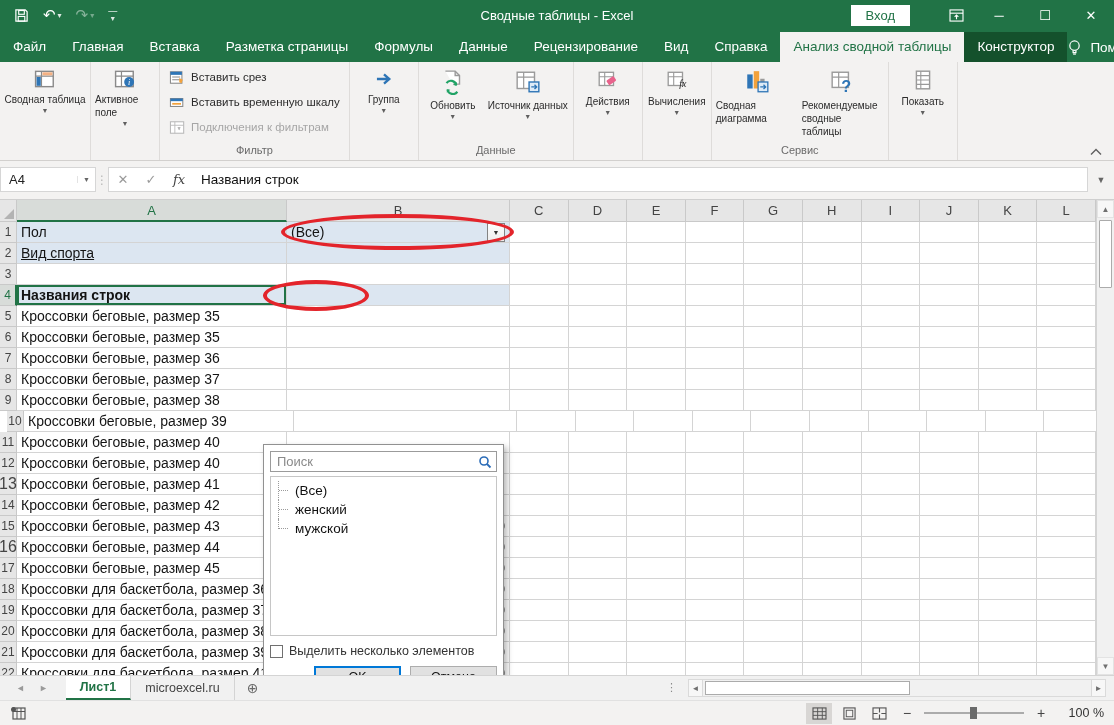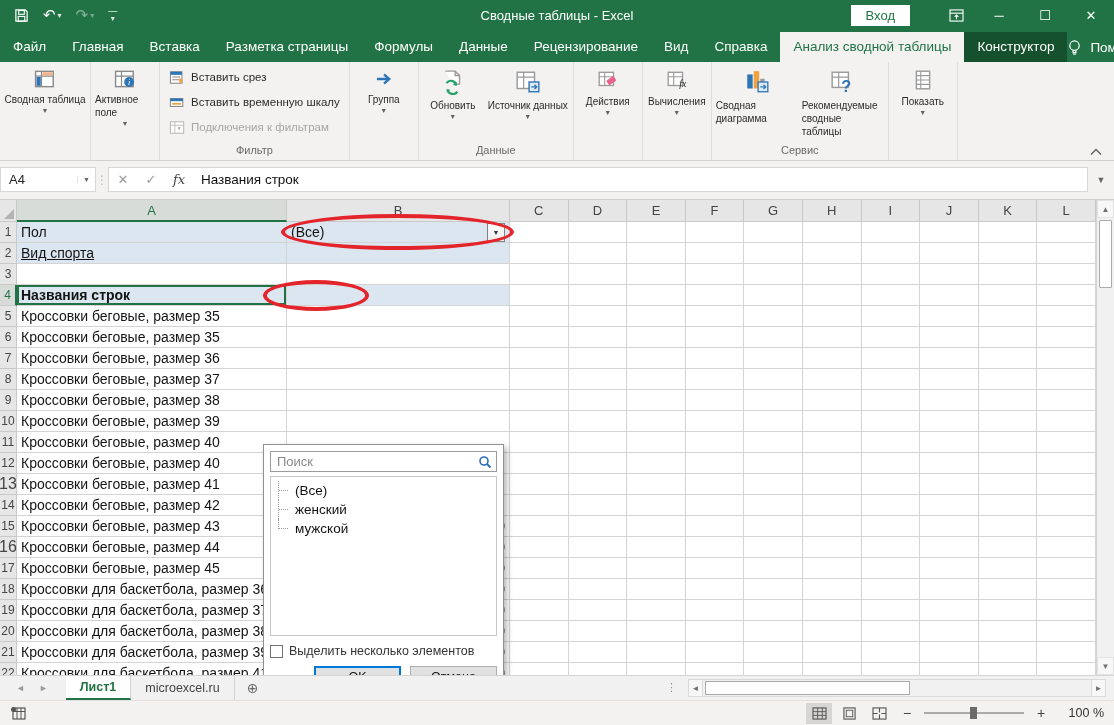--- a/index.html
+++ b/index.html
@@ -542,21 +542,21 @@
           <div class="gcell" style="width: 58.6px;"></div>
           <div class="gcell" style="width: 58.6px;"></div>
           <div class="gcell" style="width: 58.6px;"></div>
           <div class="gcell" style="width: 58.6px;"></div>
           <div class="gcell" style="width: 58.6px;"></div>
           <div class="gcell" style="width: 58.6px;"></div>
           <div class="gcell" style="width: 58.6px;"></div>
           <div class="gcell" style="width: 58.6px;"></div>
           <div class="gcell" style="width: 58.6px;"></div>
         </div>
-        <div class="grow" style="height: 21px;">
+        <div class="grow" style="height: 21px; padding-left: 7px;">
           <div class="ghead" style="width: 17px; font-size: 12px;">10</div>
           <div class="gcell" style="width: 270px;">Кроссовки беговые, размер 39</div>
           <div class="gcell" style="width: 223px;"></div>
           <div class="gcell" style="width: 58.6px;"></div>
           <div class="gcell" style="width: 58.6px;"></div>
           <div class="gcell" style="width: 58.6px;"></div>
           <div class="gcell" style="width: 58.6px;"></div>
           <div class="gcell" style="width: 58.6px;"></div>
           <div class="gcell" style="width: 58.6px;"></div>
           <div class="gcell" style="width: 58.6px;"></div>

